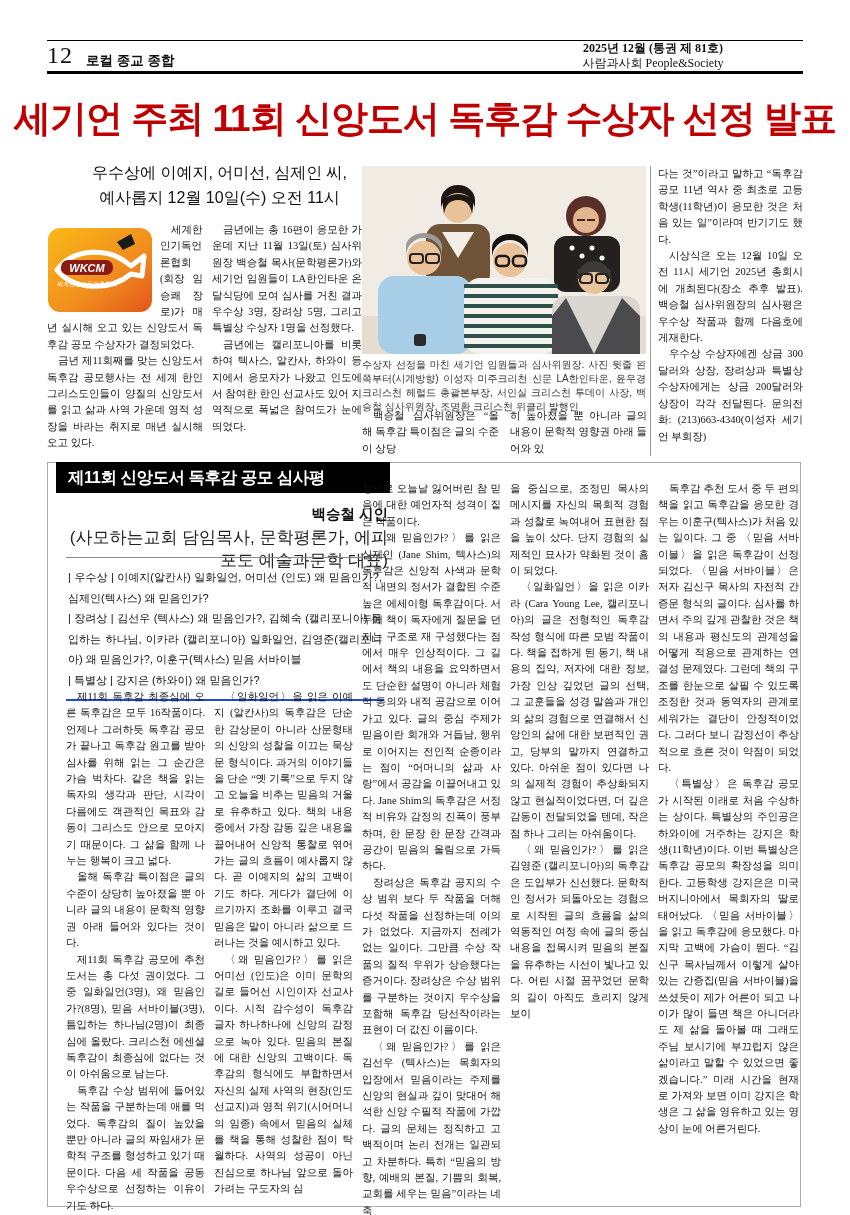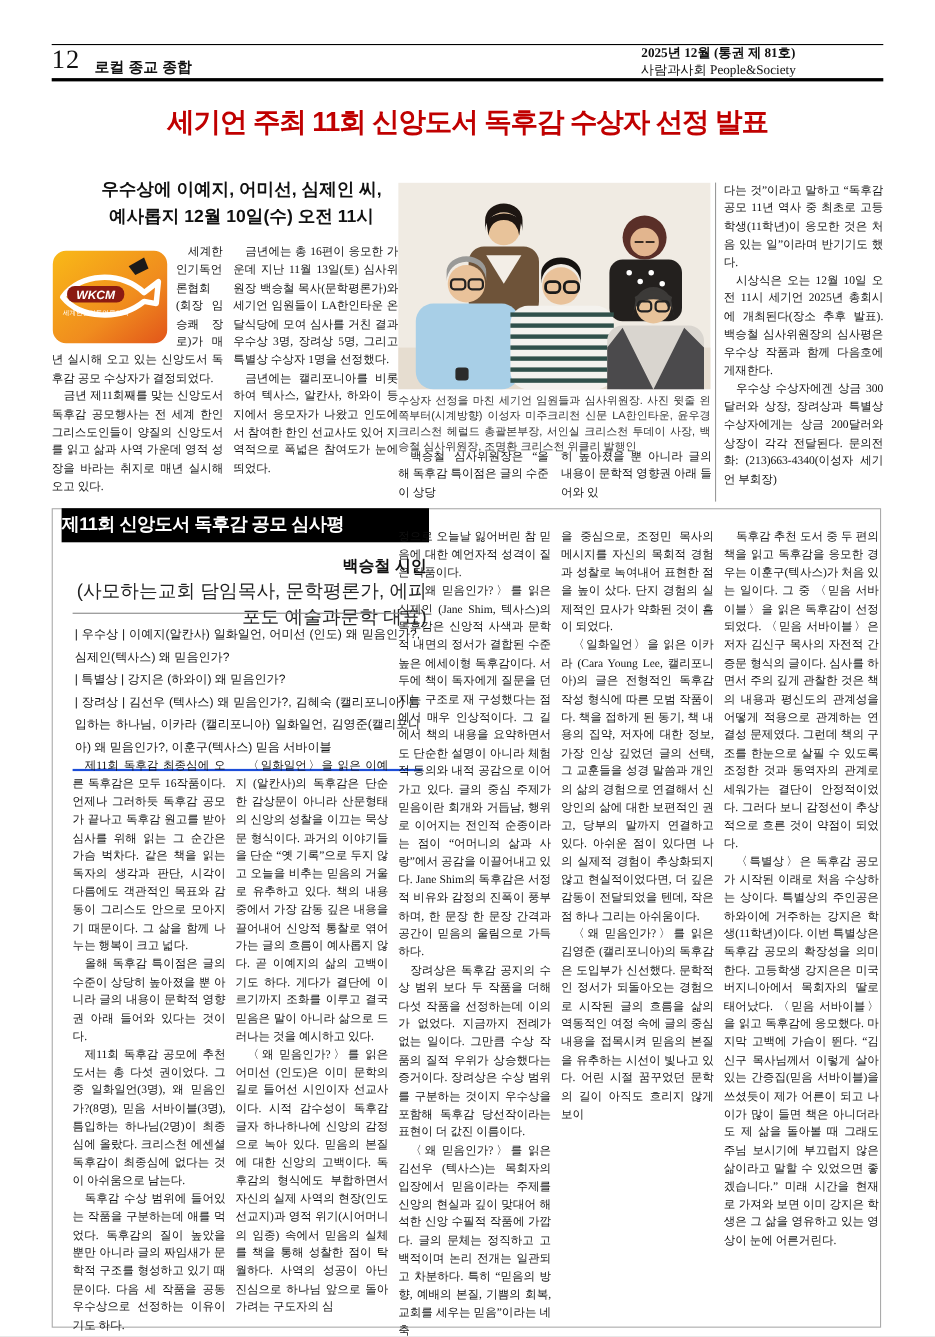--- a/index.html
+++ b/index.html
@@ -8,42 +8,42 @@
   .abs{position:absolute;}
   
   .rule-thin{left:47px;top:40px;width:756px;height:1px;background:#000;}
   .rule-thick{left:47px;top:71px;width:756px;height:3px;background:#000;}
   .pgnum{left:47px;top:42px;font-size:24px;letter-spacing:1px;}
   .section{left:86px;top:52px;font-family:"Liberation Sans",sans-serif;font-weight:bold;font-size:13.5px;}
   .masthead{left:503px;top:41px;width:300px;text-align:center;font-size:12px;line-height:15px;}
   .masthead .b{font-weight:bold;}
   
   .headline{left:0;top:94px;width:850px;text-align:center;
-            font-family:"Liberation Sans",sans-serif;font-weight:bold;font-size:25px;letter-spacing:-1px;}
+            font-family:"Liberation Sans",sans-serif;font-weight:bold;font-size:37px;letter-spacing:-1px;}
   .subhead{left:47px;top:160px;width:345px;text-align:center;
-           font-family:"Liberation Sans",sans-serif;font-weight:bold;font-size:16px;line-height:25px;}
+           font-family:"Liberation Sans",sans-serif;font-weight:normal;font-size:16px;line-height:25px;}
   
   .col{position:absolute;font-size:10.5px;line-height:16.4px;text-align:justify;word-break:break-all;}
   .col p{margin:0;text-indent:11px;}
   .col p.cont{text-indent:0;}
   .colA{left:47px;top:222px;width:156px;height:238px;}
   .colB{left:212px;top:222px;width:150px;height:238px;}
   .colC{left:658px;top:166px;width:145px;height:294px;}
   .logo{float:left;width:106px;height:92px;margin:2px 7px 2px 0;}
   .photo{left:362px;top:166px;width:284px;height:188px;}
   .caption{left:362px;top:358px;width:284px;font-family:"Liberation Sans",sans-serif;
            font-size:10px;line-height:14px;color:#333;text-align:justify;word-break:break-all;}
   .mid1{left:362px;top:408px;width:137px;height:44px;}
   .mid2{left:510px;top:408px;width:137px;height:44px;}
   .vdiv{left:650px;top:166px;width:1px;height:290px;background:#999;}
   
   .review-box{left:47px;top:462px;width:754px;height:745px;border:1px solid #aaa;box-sizing:border-box;}
   .banner{position:absolute;left:8px;top:-1px;width:334px;height:31px;background:#000;color:#fff;
           font-family:"Liberation Sans",sans-serif;font-weight:bold;font-size:16.5px;line-height:31px;
-          padding-left:0;box-sizing:border-box;letter-spacing:-0.5px;}
+          padding-left:12px;box-sizing:border-box;letter-spacing:-0.5px;}
   .byline-name{position:absolute;left:8px;top:42px;width:332px;text-align:right;
                font-family:"Liberation Sans",sans-serif;font-weight:bold;font-size:14.5px;}
   .byline-title{position:absolute;left:8px;top:63px;width:332px;text-align:right;
                 font-family:Liberation Sans, sans-serif;font-size:17px;color:#222;}
   .awards{position:absolute;left:18px;top:94px;width:318px;border-top:1px solid #888;border-bottom:2px solid #1d4ed8;
           padding:9px 2px;font-family:"Liberation Sans",sans-serif;font-size:11px;line-height:20.5px;
           text-align:justify;word-break:break-all;box-sizing:border-box;}
   .awards p{margin:0;}
   .rcol1{left:18px;top:226px;width:139px;height:512px;}
   .rcol2{left:166px;top:226px;width:139px;height:512px;}
@@ -168,22 +168,22 @@
     <p>우수상 수상자에겐 상금 300달러와 상장, 장려상과 특별상 수상자에게는 상금 200달러와 상장이 각각 전달된다. 문의전화: (213)663-4340(이성자 세기언 부회장)</p>
   </div>
 
   <div class="abs review-box">
     <div class="banner">제11회 신앙도서 독후감 공모 심사평</div>
     <div class="byline-name">백승철 시인</div>
     <div class="byline-title">(사모하는교회 담임목사, 문학평론가, 에피포도 예술과문학 대표)</div>
 
     <div class="awards">
       <p>| 우수상 | 이예지(알칸사) 일화일언, 어미선 (인도) 왜 믿음인가?, 심제인(텍사스) 왜 믿음인가?</p>
+      <p>| 장려상 | 김선우 (텍사스) 왜 믿음인가?, 김혜숙 (캘리포니아) 틈입하는 하나님, 이카라 (캘리포니아) 일화일언, 김영준(캘리포니아) 왜 믿음인가?, 이훈구(텍사스) 믿음 서바이블</p>
       <p>| 특별상 | 강지은 (하와이) 왜 믿음인가?</p>
-      <p>| 장려상 | 김선우 (텍사스) 왜 믿음인가?, 김혜숙 (캘리포니아) 틈입하는 하나님, 이카라 (캘리포니아) 일화일언, 김영준(캘리포니아) 왜 믿음인가?, 이훈구(텍사스) 믿음 서바이블</p>
     </div>
 
     <div class="col rcol1">
       <p>제11회 독후감 최종심에 오른 독후감은 모두 16작품이다. 언제나 그러하듯 독후감 공모가 끝나고 독후감 원고를 받아 심사를 위해 읽는 그 순간은 가슴 벅차다. 같은 책을 읽는 독자의 생각과 판단, 시각이 다름에도 객관적인 목표와 감동이 그리스도 안으로 모아지기 때문이다. 그 삶을 함께 나누는 행복이 크고 넓다.</p>
       <p>올해 독후감 특이점은 글의 수준이 상당히 높아졌을 뿐 아니라 글의 내용이 문학적 영향권 아래 들어와 있다는 것이다.</p>
       <p>제11회 독후감 공모에 추천도서는 총 다섯 권이었다. 그 중 일화일언(3명), 왜 믿음인가?(8명), 믿음 서바이블(3명), 틈입하는 하나님(2명)이 최종심에 올랐다. 크리스천 에센셜 독후감이 최종심에 없다는 것이 아쉬움으로 남는다.</p>
       <p>독후감 수상 범위에 들어있는 작품을 구분하는데 애를 먹었다. 독후감의 질이 높았을 뿐만 아니라 글의 짜임새가 문학적 구조를 형성하고 있기 때문이다. 다음 세 작품을 공동 우수상으로 선정하는 이유이기도 하다.</p>
     </div>
     <div class="col rcol2">
       <p>〈일화일언〉을 읽은 이예지 (알칸사)의 독후감은 단순한 감상문이 아니라 산문형태의 신앙의 성찰을 이끄는 묵상문 형식이다. 과거의 이야기들을 단순 “옛 기록”으로 두지 않고 오늘을 비추는 믿음의 거울로 유추하고 있다. 책의 내용 중에서 가장 감동 깊은 내용을 끌어내어 신앙적 통찰로 엮어가는 글의 흐름이 예사롭지 않다. 곧 이예지의 삶의 고백이기도 하다. 게다가 결단에 이르기까지 조화를 이루고 결국 믿음은 말이 아니라 삶으로 드러나는 것을 예시하고 있다.</p>

